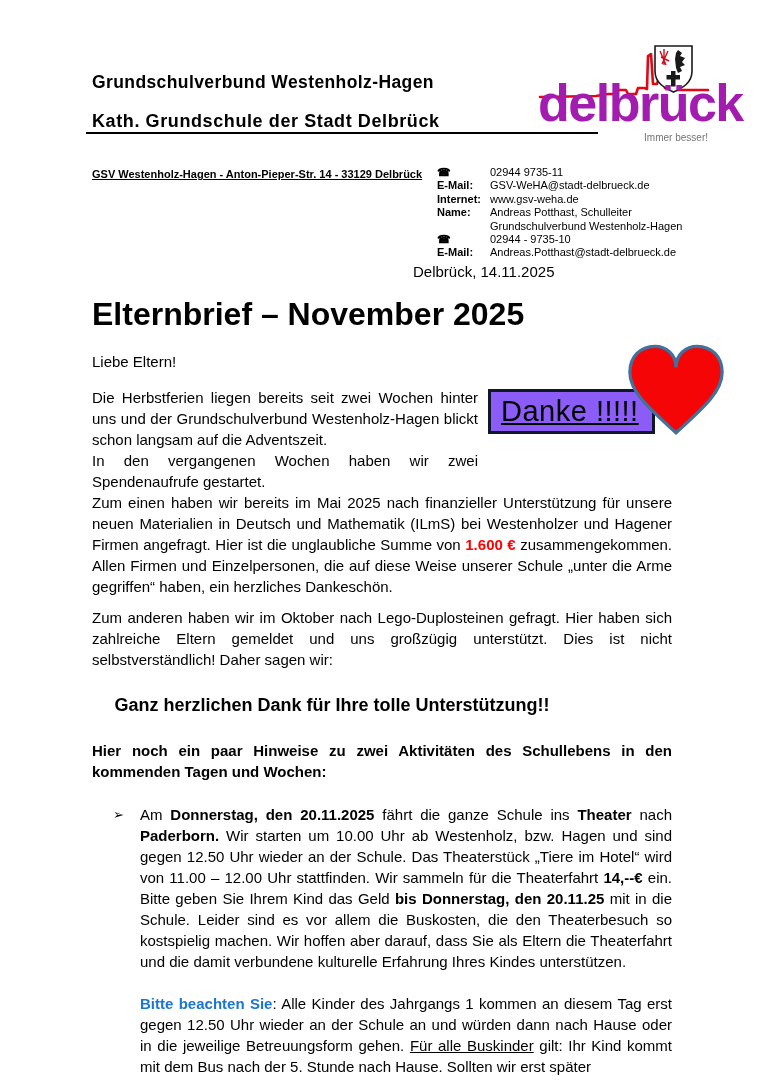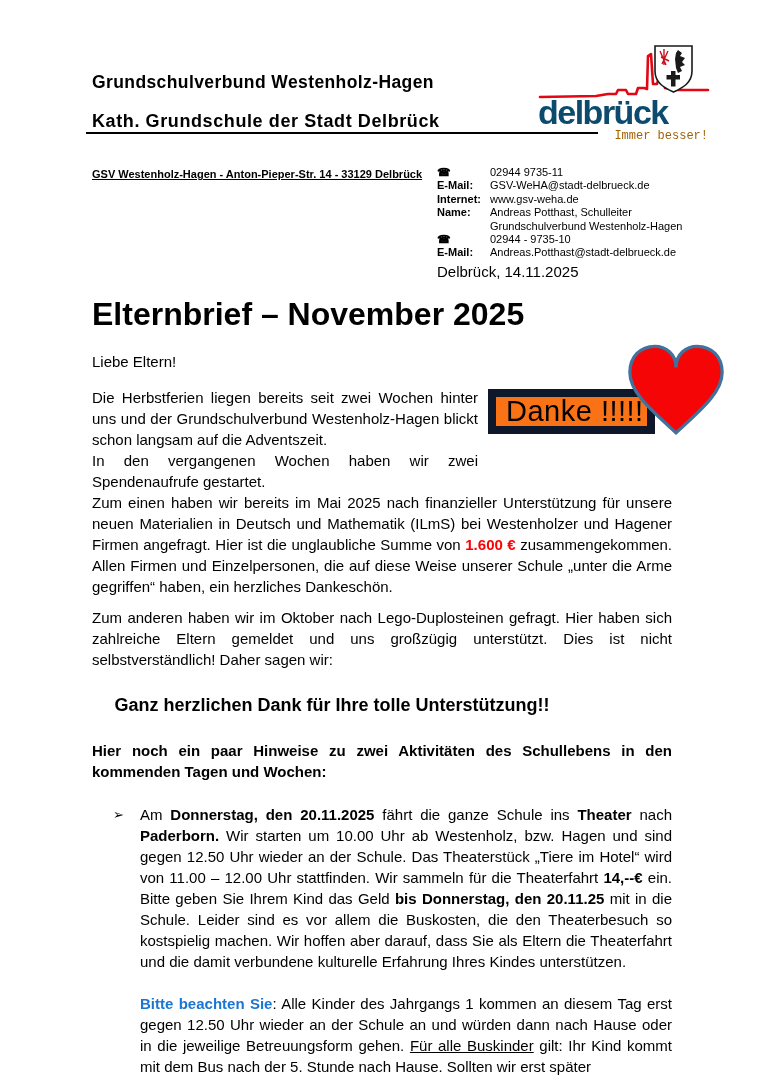--- a/index.html
+++ b/index.html
@@ -8,48 +8,48 @@
     font-family:"Liberation Sans",sans-serif;color:#000;overflow:hidden;
   }
   
   .header-left{position:absolute;left:92px;top:72px;}
   .school-name{font-size:17.5px;font-weight:bold;letter-spacing:.4px;}
   .school-subtitle{font-size:18px;font-weight:bold;letter-spacing:.6px;margin-top:18px;}
   .header-rule{position:absolute;left:86px;top:132px;width:512px;height:2px;background:#000;}
   .logo{position:absolute;left:538px;top:44px;width:172px;height:98px;}
   .logo svg{position:absolute;left:0;top:0;}
   .logo-wordmark{
-    position:absolute;left:0;bottom:13px;font-size:34px;font-weight:bold;
-    letter-spacing:-1.5px;line-height:1;color:#0c4a6e;
+    position:absolute;left:0;bottom:13px;font-size:52px;font-weight:bold;
+    letter-spacing:-1.5px;line-height:1;color:#a21caf;
   }
-  .logo-tagline{position:absolute;right:2px;bottom:-1px;font-size:12px;color:#a16207;font-family:Liberation Mono, monospace;}
+  .logo-tagline{position:absolute;right:2px;bottom:-1px;font-size:10px;color:#737373;}
   
   .sender-line{
     position:absolute;left:92px;top:168px;font-size:11px;font-weight:bold;
     text-decoration:underline;white-space:nowrap;
   }
   .contact-table{position:absolute;left:437px;top:166px;font-size:11px;width:280px;}
   .c-row{display:flex;line-height:13.4px;}
   .c-label{width:53px;font-weight:bold;flex:0 0 53px;}
   .c-value{flex:1;}
-  .dateline{position:absolute;left:437px;top:263px;font-size:15px;}
+  .dateline{position:absolute;left:413px;top:263px;font-size:15px;}
   
   .main{position:absolute;left:92px;top:300px;width:580px;font-size:15px;line-height:21px;}
   .title{font-size:32px;font-weight:bold;margin:0;line-height:28px;}
   .salutation{margin-top:23px;}
   .intro{margin-top:15px;}
   .intro p{margin:0;text-align:justify;}
   .callout-float{
     float:right;width:186px;height:96px;position:relative;
     margin-left:8px;
   }
   .danke-box{
     position:absolute;left:2px;top:2px;width:167px;height:45px;
-    border:8px solid #0f172a;background:#f97316;display:flex;align-items:center;
-    box-sizing:border-box;padding-left:10px;z-index:1;
+    border:3px solid #0f172a;background:#8b5cf6;display:flex;align-items:center;
+    box-sizing:border-box;padding-left:10px;z-index:1;text-decoration:underline;
   }
   .danke-text{font-size:29px;line-height:1;letter-spacing:.5px;}
   .heart{position:absolute;left:140px;top:-45px;width:100px;height:97px;z-index:2;}
   .full-par{margin:10px 0 0 0;text-align:justify;}
   .thanks{
     margin-top:24px;text-align:center;padding-right:100px;
     font-weight:bold;font-size:18px;line-height:22px;
   }
   .hints{margin:24px 0 0 0;text-align:justify;font-weight:bold;}
   .bullet-item{position:relative;margin-top:22px;padding-left:48px;text-align:justify;}

